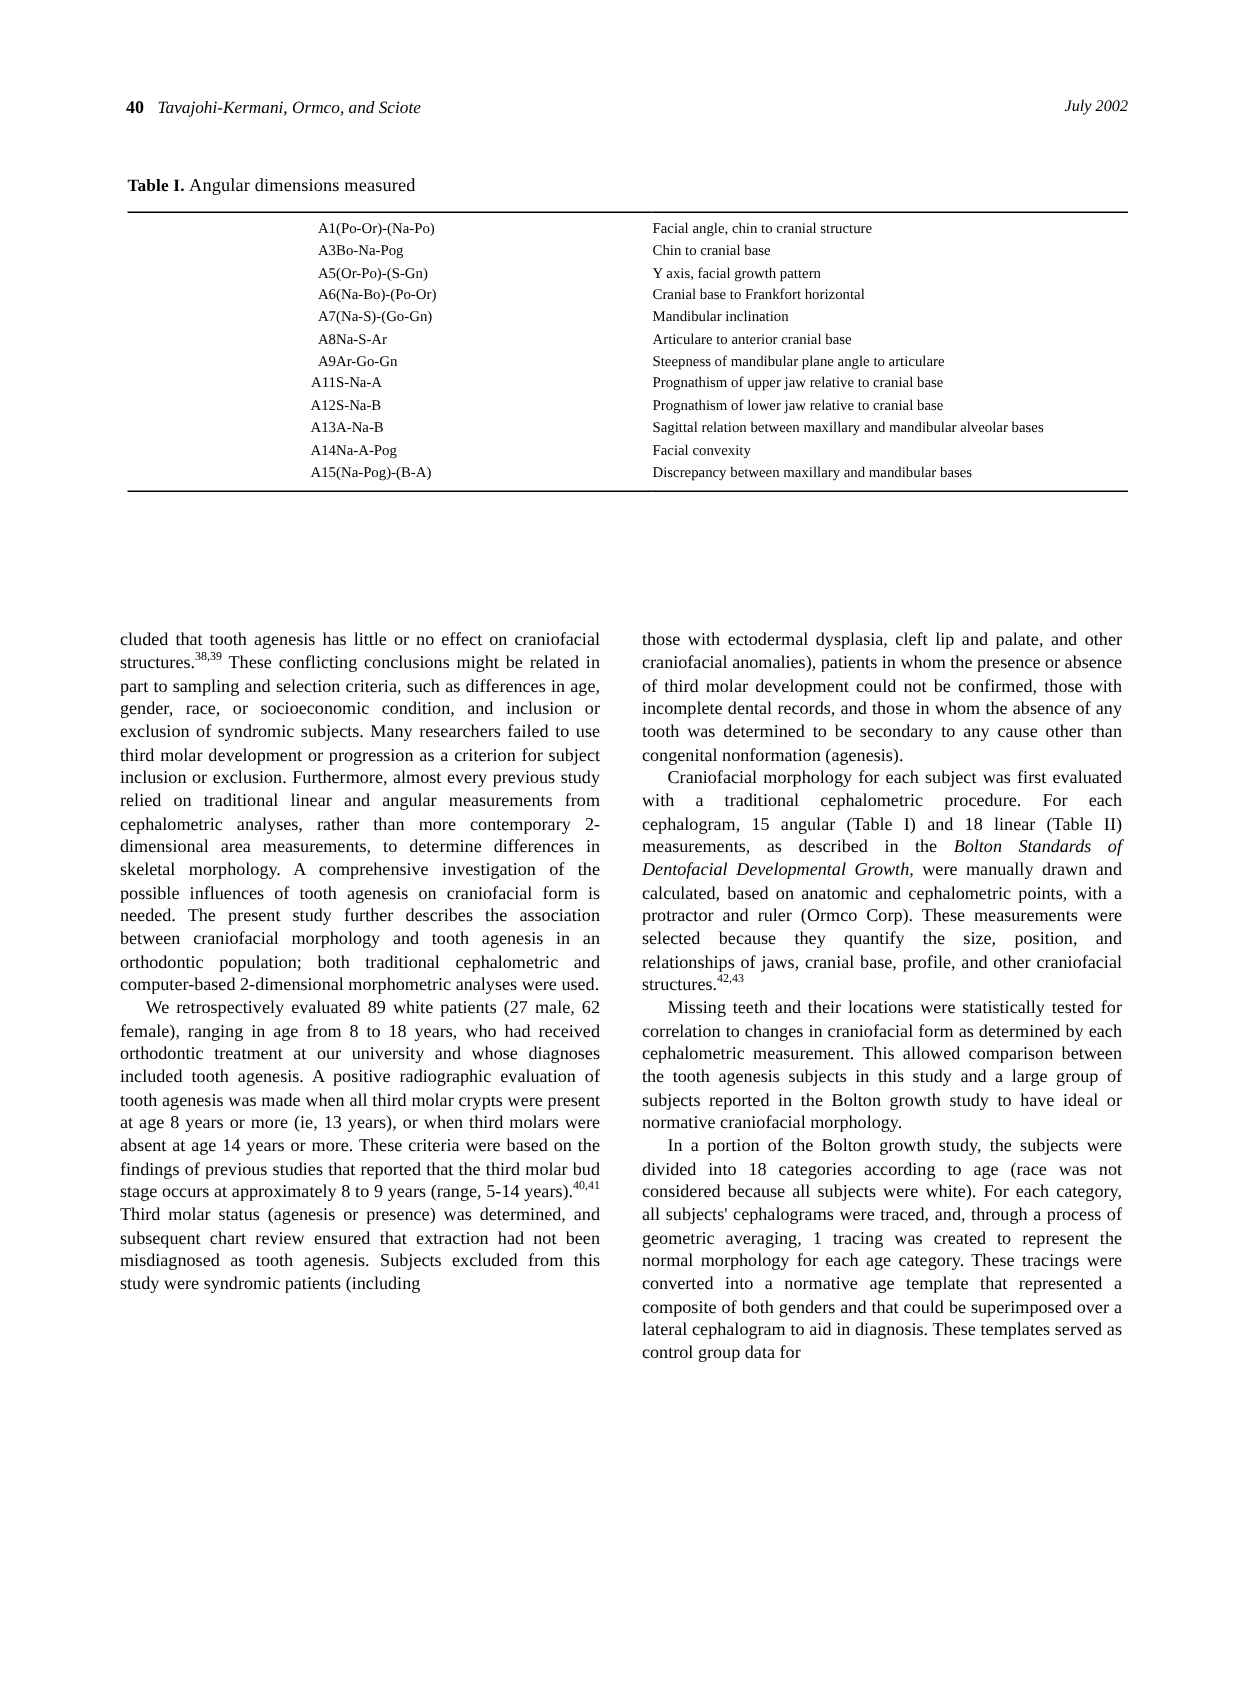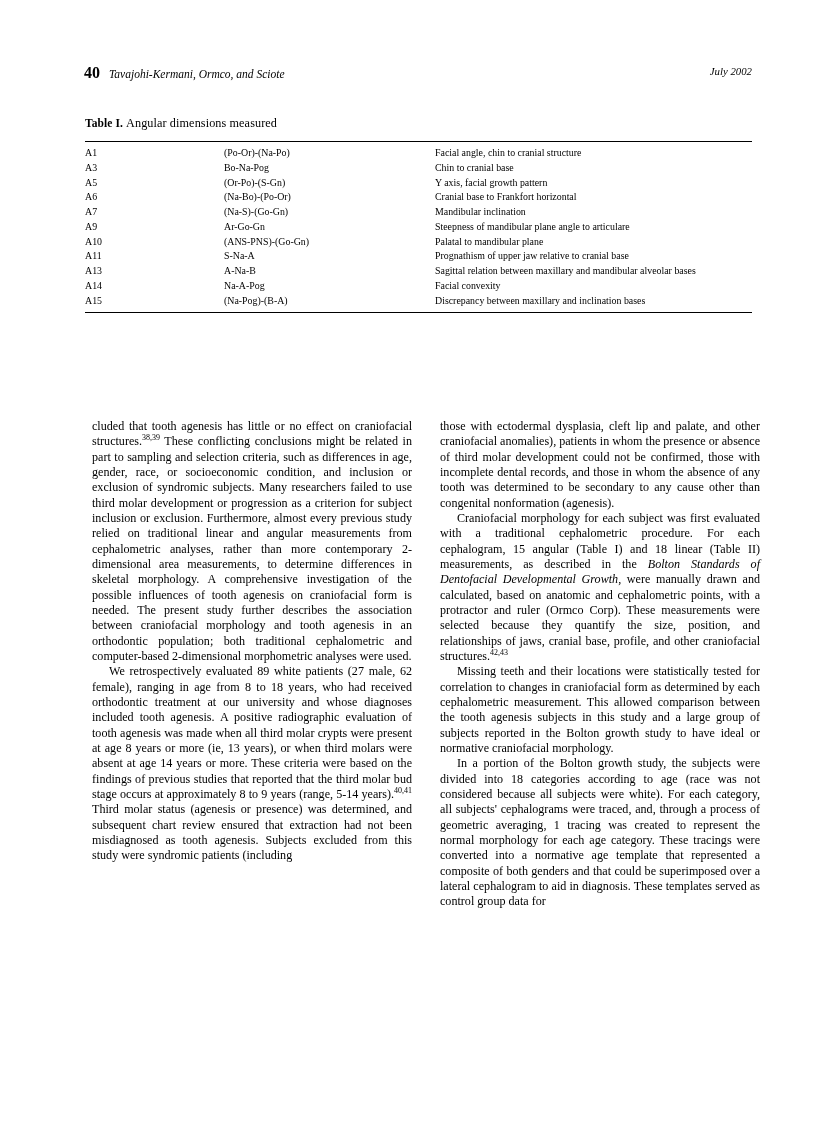--- a/index.html
+++ b/index.html
@@ -33,21 +33,21 @@
   }
   .runhead-left {
     font-size: 11.5px;
     font-style: italic;
     white-space: nowrap;
   }
   .runhead-left .pagenum {
     font-style: normal;
     font-weight: bold;
     margin-right: 9px;
-    font-size: 16px;
+    font-size: 12px;
   }
   .runhead-right {
     text-align: right;
     font-size: 10.8px;
     font-style: italic;
     line-height: 1.45;
   }
 
   
   .table-block {
@@ -75,28 +75,28 @@
     border-bottom: 1.3px solid #000;
   }
   table.angtable td {
     font-size: 9.9px;
     line-height: 1.0;
     padding: 2.45px 0;
     vertical-align: top;
   }
   table.angtable tr:first-child td { padding-top: 6px; }
   table.angtable tr:last-child td { padding-bottom: 6px; }
-  td.c-code { width: 139px; }
+  td.c-code { width: 139px; text-align: right; }
   td.c-meas { width: 211px; }
   td.c-desc { width: auto; }
 
   
   .body-cols {
     position: absolute;
-    left: 92px;
+    left: 80px;
     top: 419px;
     width: 668px;
     height: 680px;
   }
   .col {
     position: absolute;
     top: 0;
     width: 320px;
   }
   .col-left { left: 0; }
@@ -167,48 +167,53 @@
             <td class="c-code">A6</td>
             <td class="c-meas">(Na-Bo)-(Po-Or)</td>
             <td class="c-desc">Cranial base to Frankfort horizontal</td>
           </tr>
           <tr>
             <td class="c-code">A7</td>
             <td class="c-meas">(Na-S)-(Go-Gn)</td>
             <td class="c-desc">Mandibular inclination</td>
           </tr>
           <tr>
+            <td class="c-code">A8</td>
+            <td class="c-meas">Na-S-Ar</td>
+            <td class="c-desc">Articulare to anterior cranial base</td>
+          </tr>
+          <tr>
             <td class="c-code">A9</td>
             <td class="c-meas">Ar-Go-Gn</td>
             <td class="c-desc">Steepness of mandibular plane angle to articulare</td>
           </tr>
           <tr>
-            <td class="c-code">A10</td>
-            <td class="c-meas">(ANS-PNS)-(Go-Gn)</td>
-            <td class="c-desc">Palatal to mandibular plane</td>
-          </tr>
-          <tr>
             <td class="c-code">A11</td>
             <td class="c-meas">S-Na-A</td>
             <td class="c-desc">Prognathism of upper jaw relative to cranial base</td>
           </tr>
           <tr>
+            <td class="c-code">A12</td>
+            <td class="c-meas">S-Na-B</td>
+            <td class="c-desc">Prognathism of lower jaw relative to cranial base</td>
+          </tr>
+          <tr>
             <td class="c-code">A13</td>
             <td class="c-meas">A-Na-B</td>
             <td class="c-desc">Sagittal relation between maxillary and mandibular alveolar bases</td>
           </tr>
           <tr>
             <td class="c-code">A14</td>
             <td class="c-meas">Na-A-Pog</td>
             <td class="c-desc">Facial convexity</td>
           </tr>
           <tr>
             <td class="c-code">A15</td>
             <td class="c-meas">(Na-Pog)-(B-A)</td>
-            <td class="c-desc">Discrepancy between maxillary and inclination bases</td>
+            <td class="c-desc">Discrepancy between maxillary and mandibular bases</td>
           </tr>
         </tbody>
     </table>
   </div>
 
   <div class="body-cols">
 
     <div class="col col-left">
       <p class="noindent"><span>cluded that tooth agenesis has little or no effect on craniofacial structures.</span><sup>38,39</sup><span> These conflicting conclusions might be related in part to sampling and selection criteria, such as differences in age, gender, race, or socioeconomic condition, and inclusion or exclusion of syndromic subjects. Many researchers failed to use third molar development or progression as a criterion for subject inclusion or exclusion. Furthermore, almost every previous study relied on traditional linear and angular measurements from cephalometric analyses, rather than more contemporary 2-dimensional area measurements, to determine differences in skeletal morphology. A comprehensive investigation of the possible influences of tooth agenesis on craniofacial form is needed. The present study further describes the association between craniofacial morphology and tooth agenesis in an orthodontic population; both traditional cephalometric and computer-based 2-dimensional morphometric analyses were used.</span></p>
 

